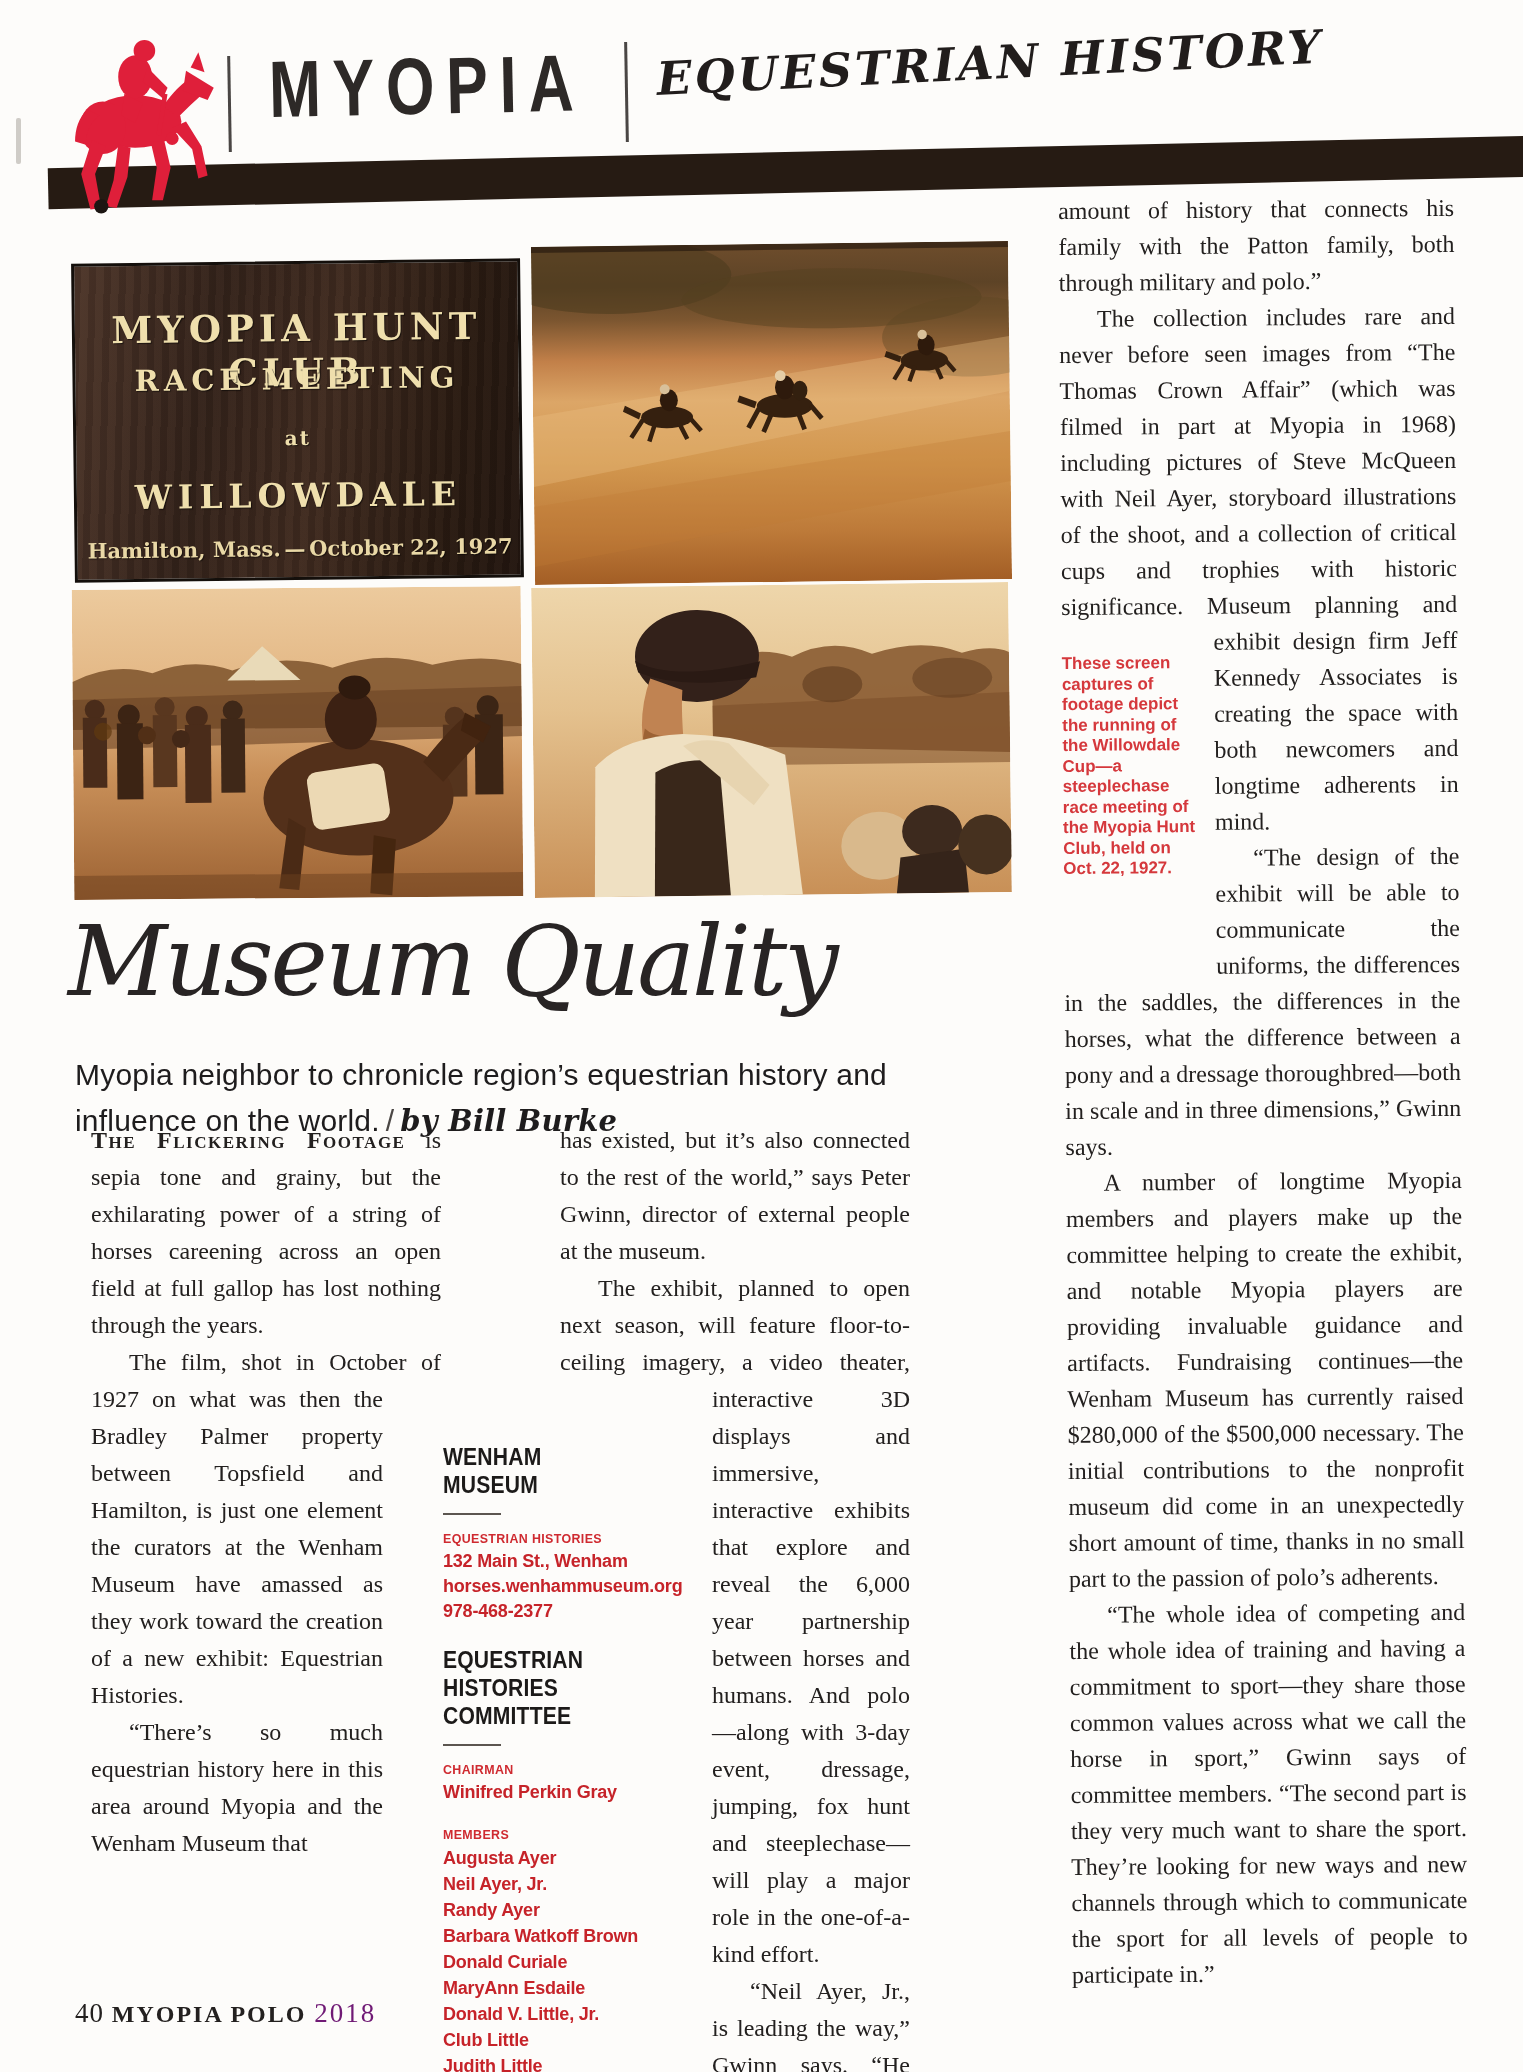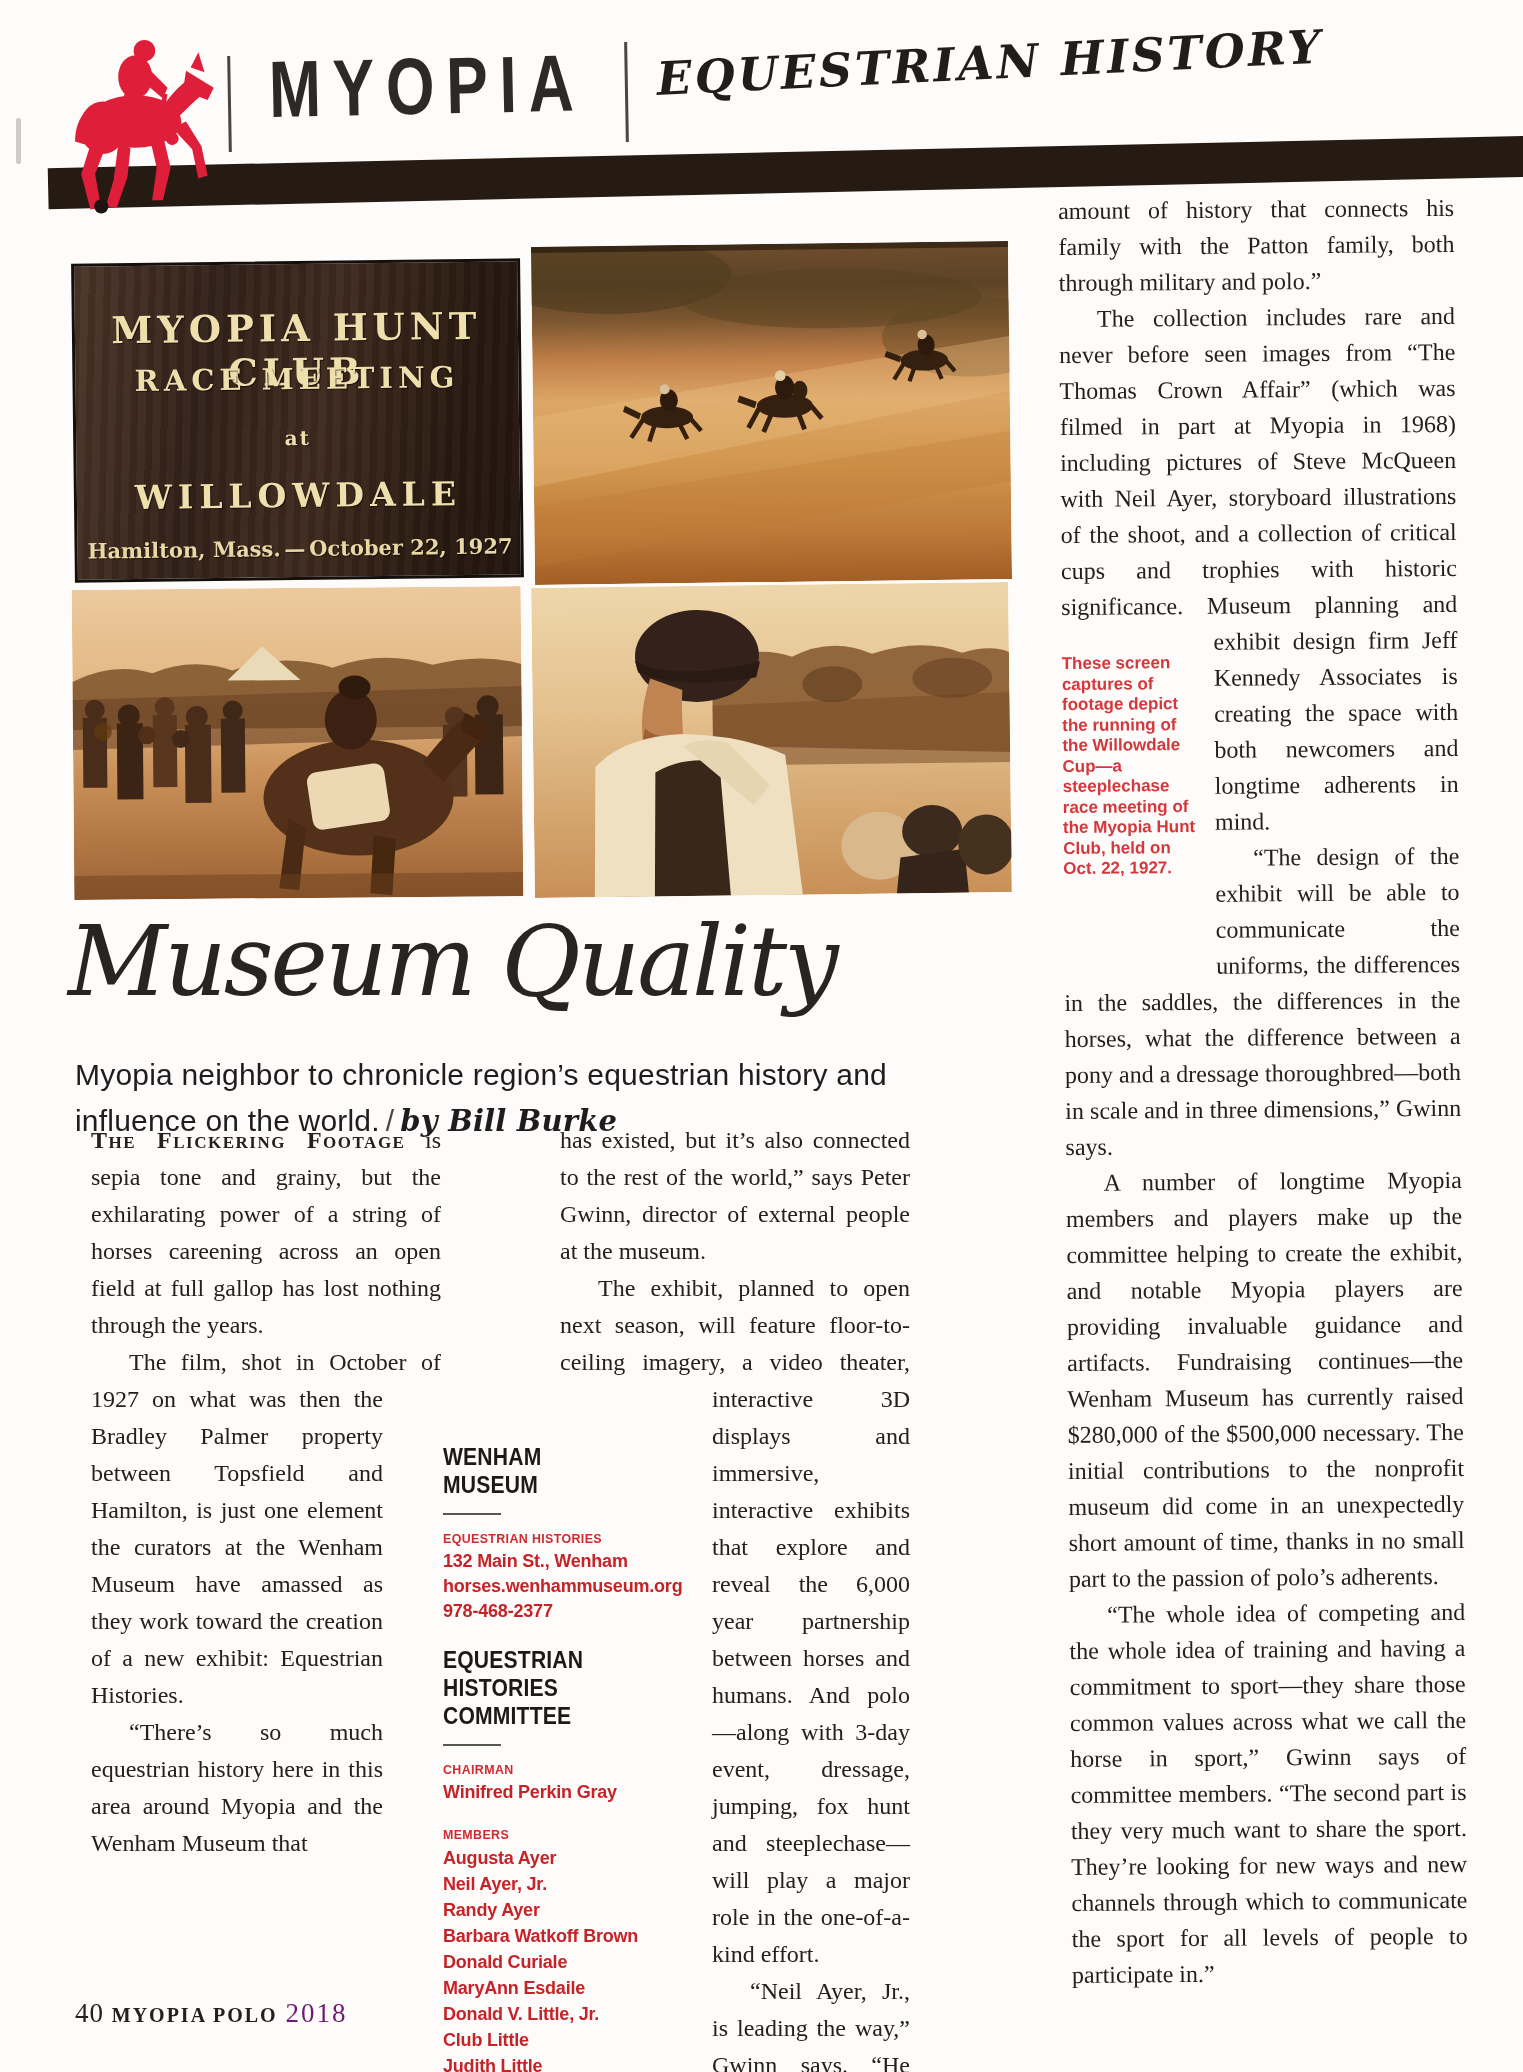--- a/index.html
+++ b/index.html
@@ -65,21 +65,21 @@
   .sidebar{position:absolute;left:443px;top:1443px;width:220px;font-family:"Liberation Sans",sans-serif;z-index:3;}
   .sb-h{font-weight:bold;font-size:24px;line-height:28px;color:#1c1a19;letter-spacing:.2px;transform:scaleX(.88);transform-origin:left;}
   .sb-rule{width:58px;height:2px;background:#5c5650;margin:14px 0 16px 0;}
   .sb-label{font-weight:bold;font-size:13.5px;letter-spacing:.4px;color:#cf2a30;margin-bottom:3px;transform:scaleX(.92);transform-origin:left;}
   .sb-red{font-weight:bold;font-size:18px;line-height:25px;color:#c62329;letter-spacing:-.2px;}
   .sb-gap{height:22px;}
   .member-name{font-weight:bold;font-size:18px;line-height:26px;color:#c62329;letter-spacing:-.2px;}
 
   
   .folio{position:absolute;left:75px;top:1998px;font-size:27px;color:#23201f;letter-spacing:1px;}
-  .folio .pub{font-weight:bold;font-size:20px;letter-spacing:2px;}
+  .folio .pub{font-weight:bold;font-size:24px;letter-spacing:2px;}
   .folio .yr{color:#701a75;letter-spacing:2px;}
   .edge-mark{position:absolute;left:16px;top:118px;width:5px;height:46px;background:#cfccc7;border-radius:2px;}
 </style>
 </head>
 <body>
 
 <div class="page">
 
   <div class="edge-mark"></div>
   <div class="mast-bar"></div>

